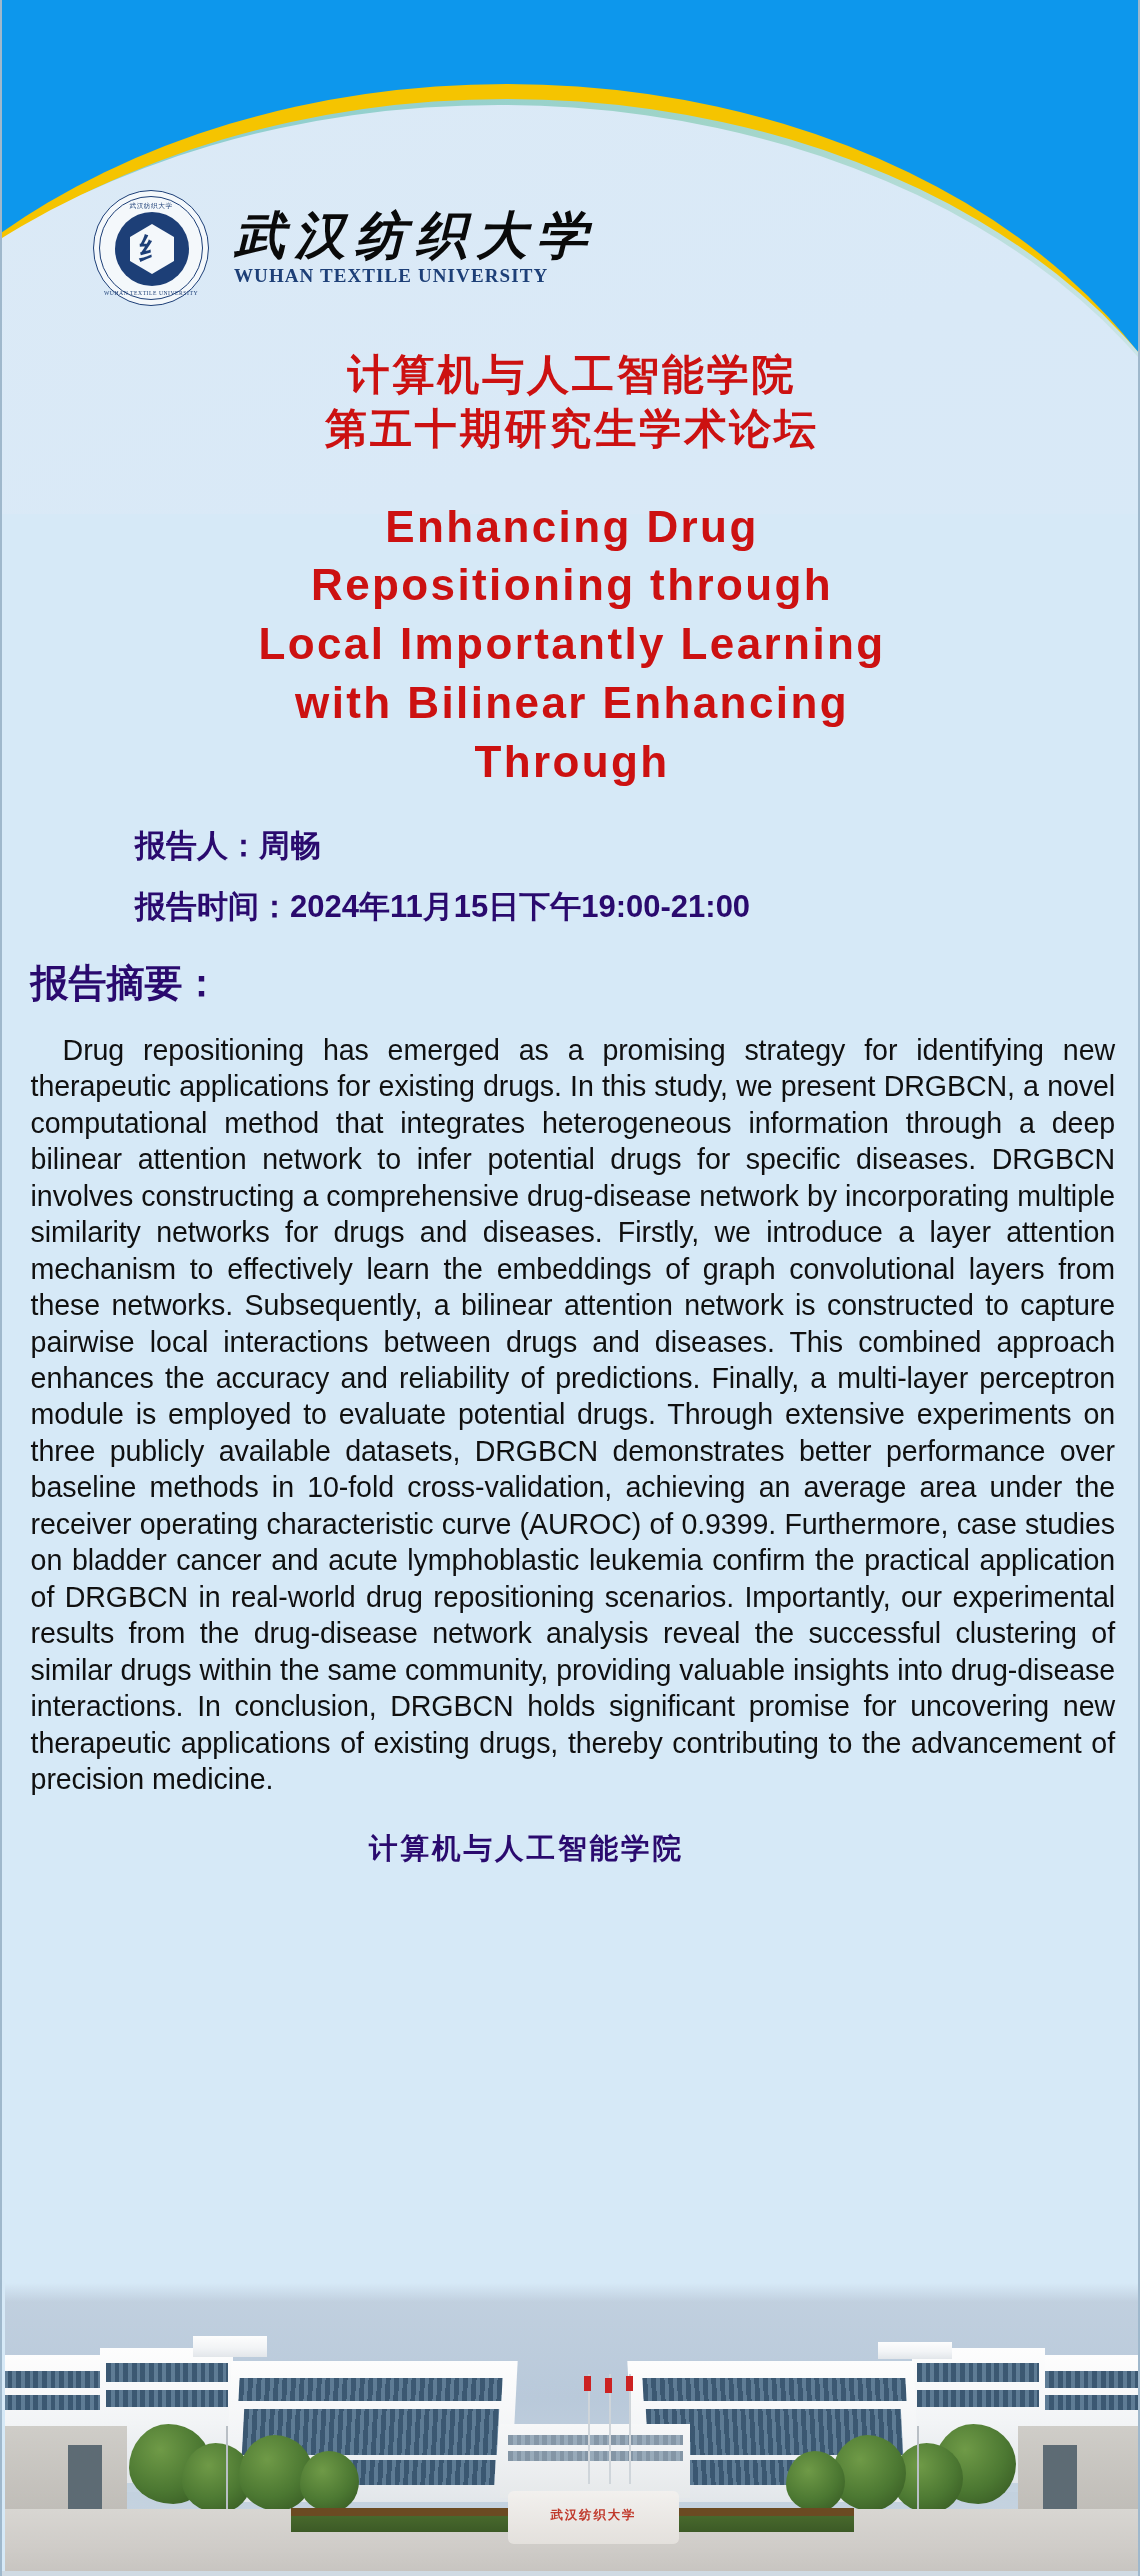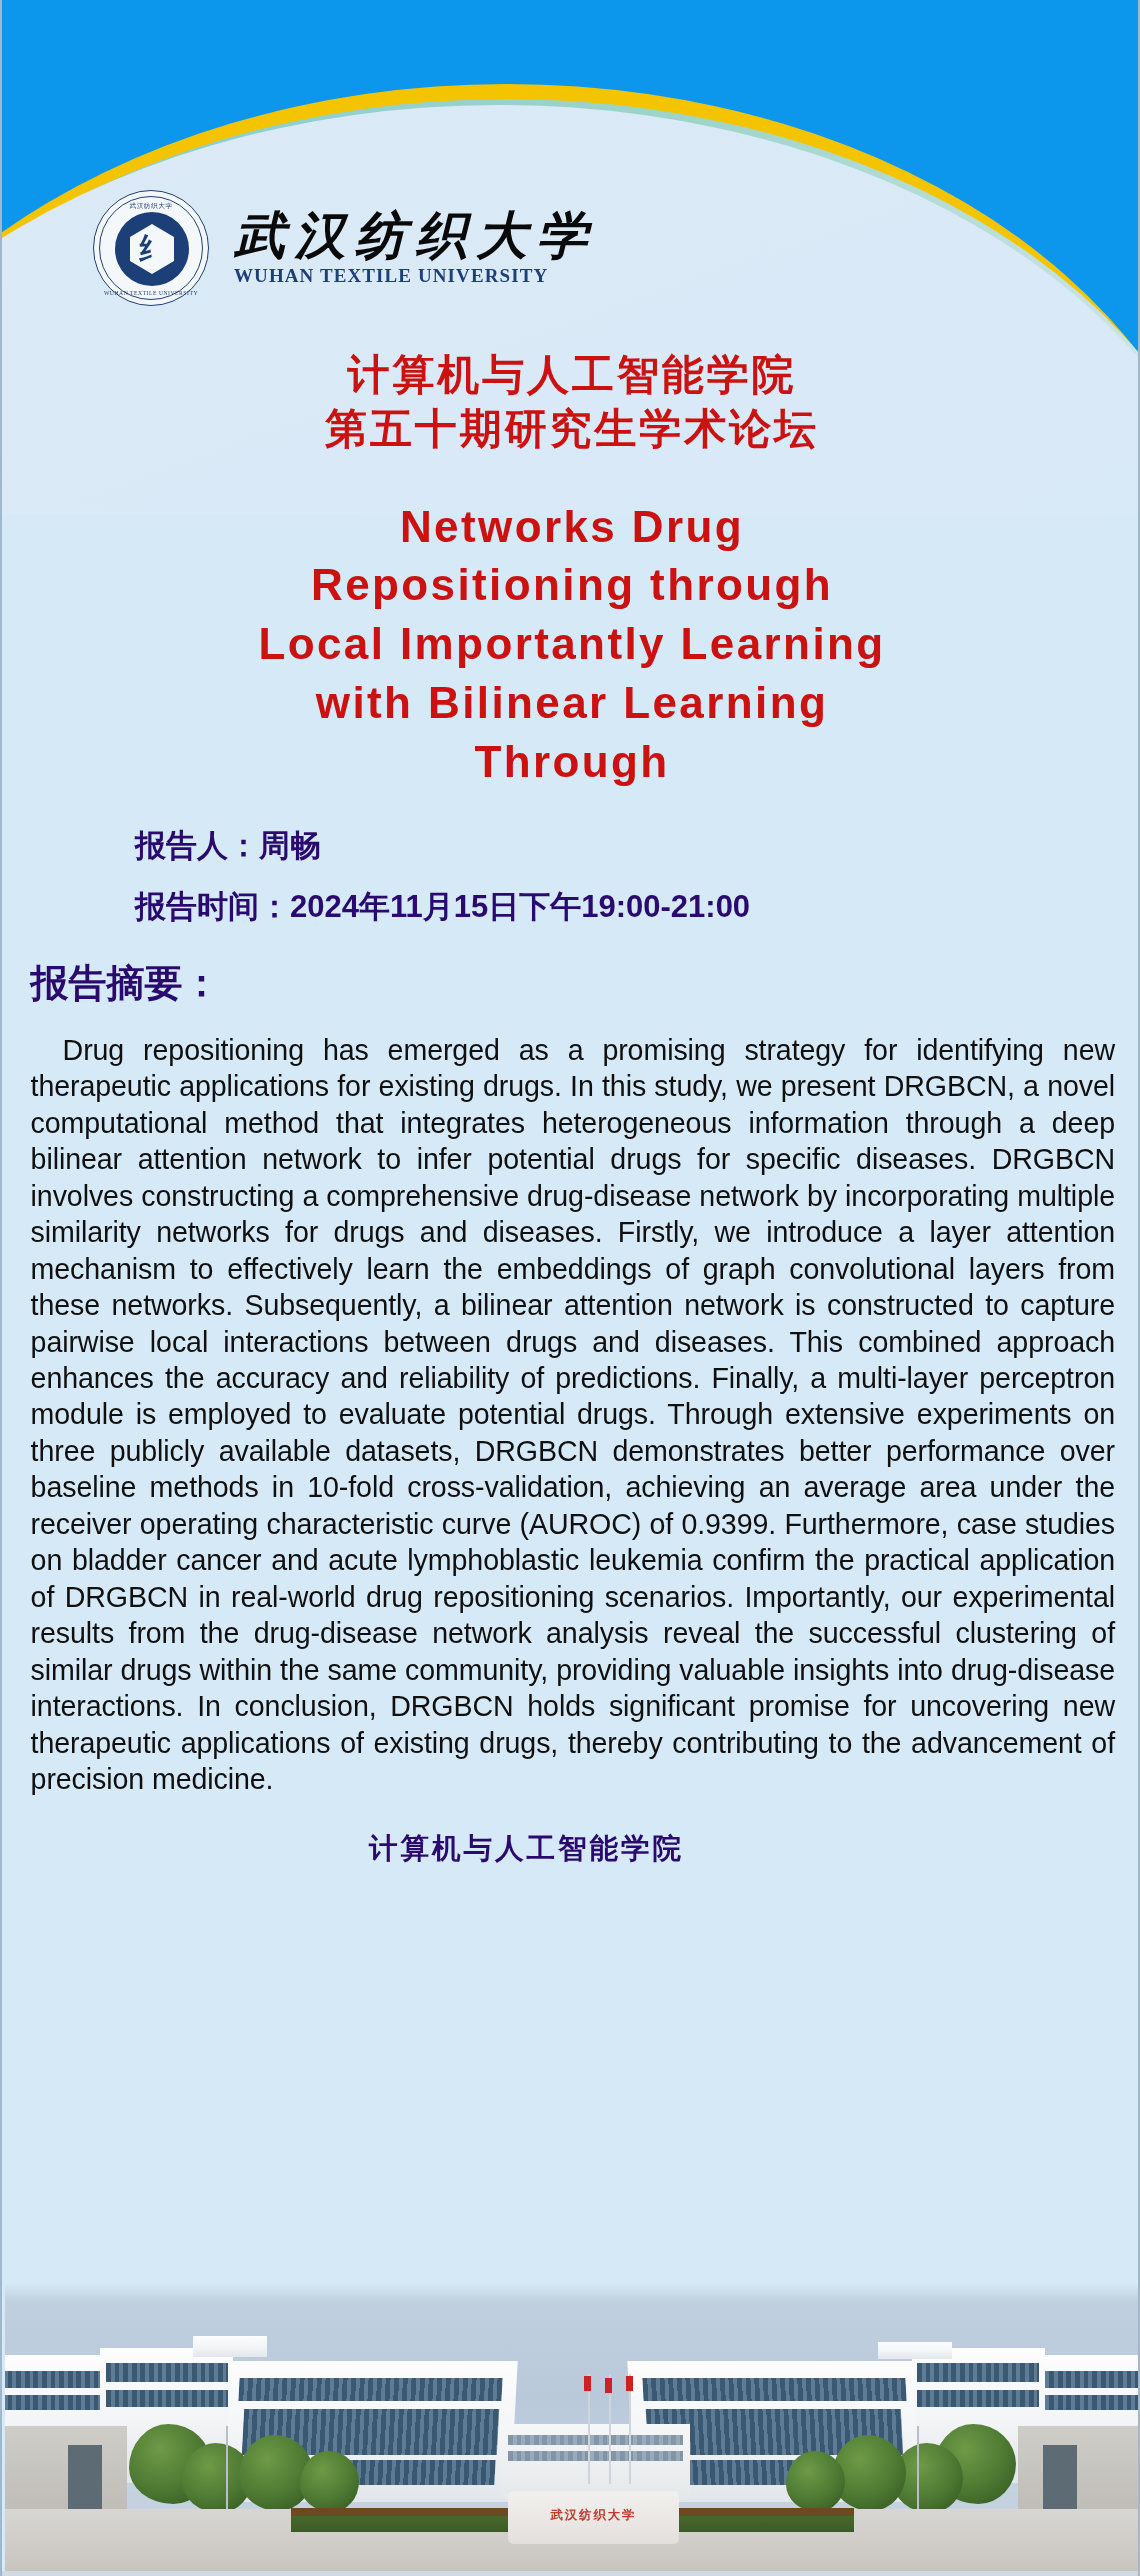--- a/index.html
+++ b/index.html
@@ -336,24 +336,24 @@
         <div class="logo-en">WUHAN TEXTILE UNIVERSITY</div>
       </div>
     </div>
 
     <div class="cn-heading">
       <div>计算机与人工智能学院</div>
       <div>第五十期研究生学术论坛</div>
     </div>
 
     <div class="en-title">
-      <div>Networks Drug</div>
+      <div>Enhancing Drug</div>
       <div>Repositioning through</div>
       <div>Local Importantly Learning</div>
-      <div>with Bilinear Learning</div>
+      <div>with Bilinear Enhancing</div>
       <div>Through</div>
     </div>
 
     <div class="meta">
       <div class="meta-line">报告人：周畅</div>
       <div class="meta-line second">报告时间：2024年11月15日下午19:00-21:00</div>
     </div>
 
     <div class="abstract-head">报告摘要：</div>
     <div class="abstract-body"><span class="indent"></span><span>Drug repositioning has emerged as a promising strategy for identifying new therapeutic applications for existing drugs. In this study, we present DRGBCN, a novel computational method that integrates heterogeneous information through a deep bilinear attention network to infer potential drugs for specific diseases. DRGBCN involves constructing a comprehensive drug-disease network by incorporating multiple similarity networks for drugs and diseases. Firstly, we introduce a layer attention mechanism to effectively learn the embeddings of graph convolutional layers from these networks. Subsequently, a bilinear attention network is constructed to capture pairwise local interactions between drugs and diseases. This combined approach enhances the accuracy and reliability of predictions. Finally, a multi-layer perceptron module is employed to evaluate potential drugs. Through extensive experiments on three publicly available datasets, DRGBCN demonstrates better performance over baseline methods in 10-fold cross-validation, achieving an average area under the receiver operating characteristic curve (AUROC) of 0.9399. Furthermore, case studies on bladder cancer and acute lymphoblastic leukemia confirm the practical application of DRGBCN in real-world drug repositioning scenarios. Importantly, our experimental results from the drug-disease network analysis reveal the successful clustering of similar drugs within the same community, providing valuable insights into drug-disease interactions. In conclusion, DRGBCN holds significant promise for uncovering new therapeutic applications of existing drugs, thereby contributing to the advancement of precision medicine.</span></div>

